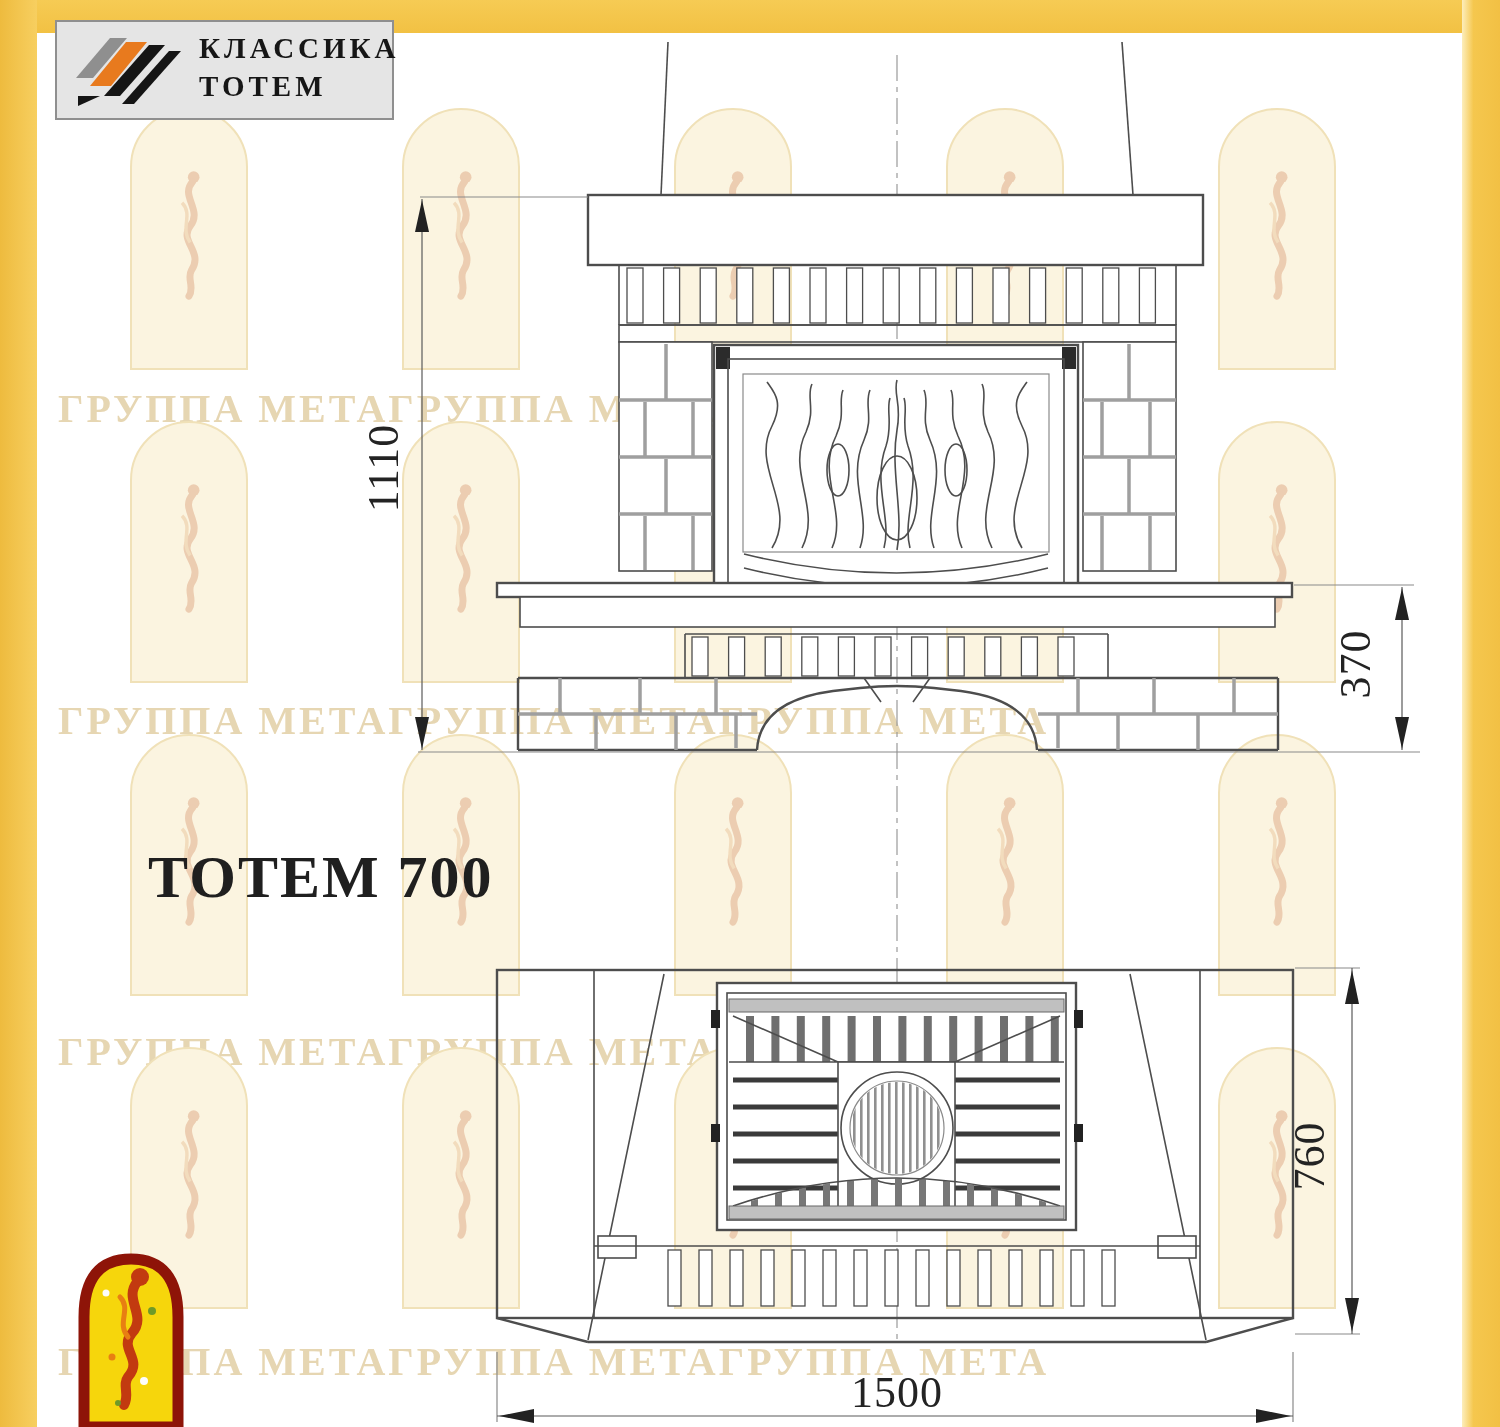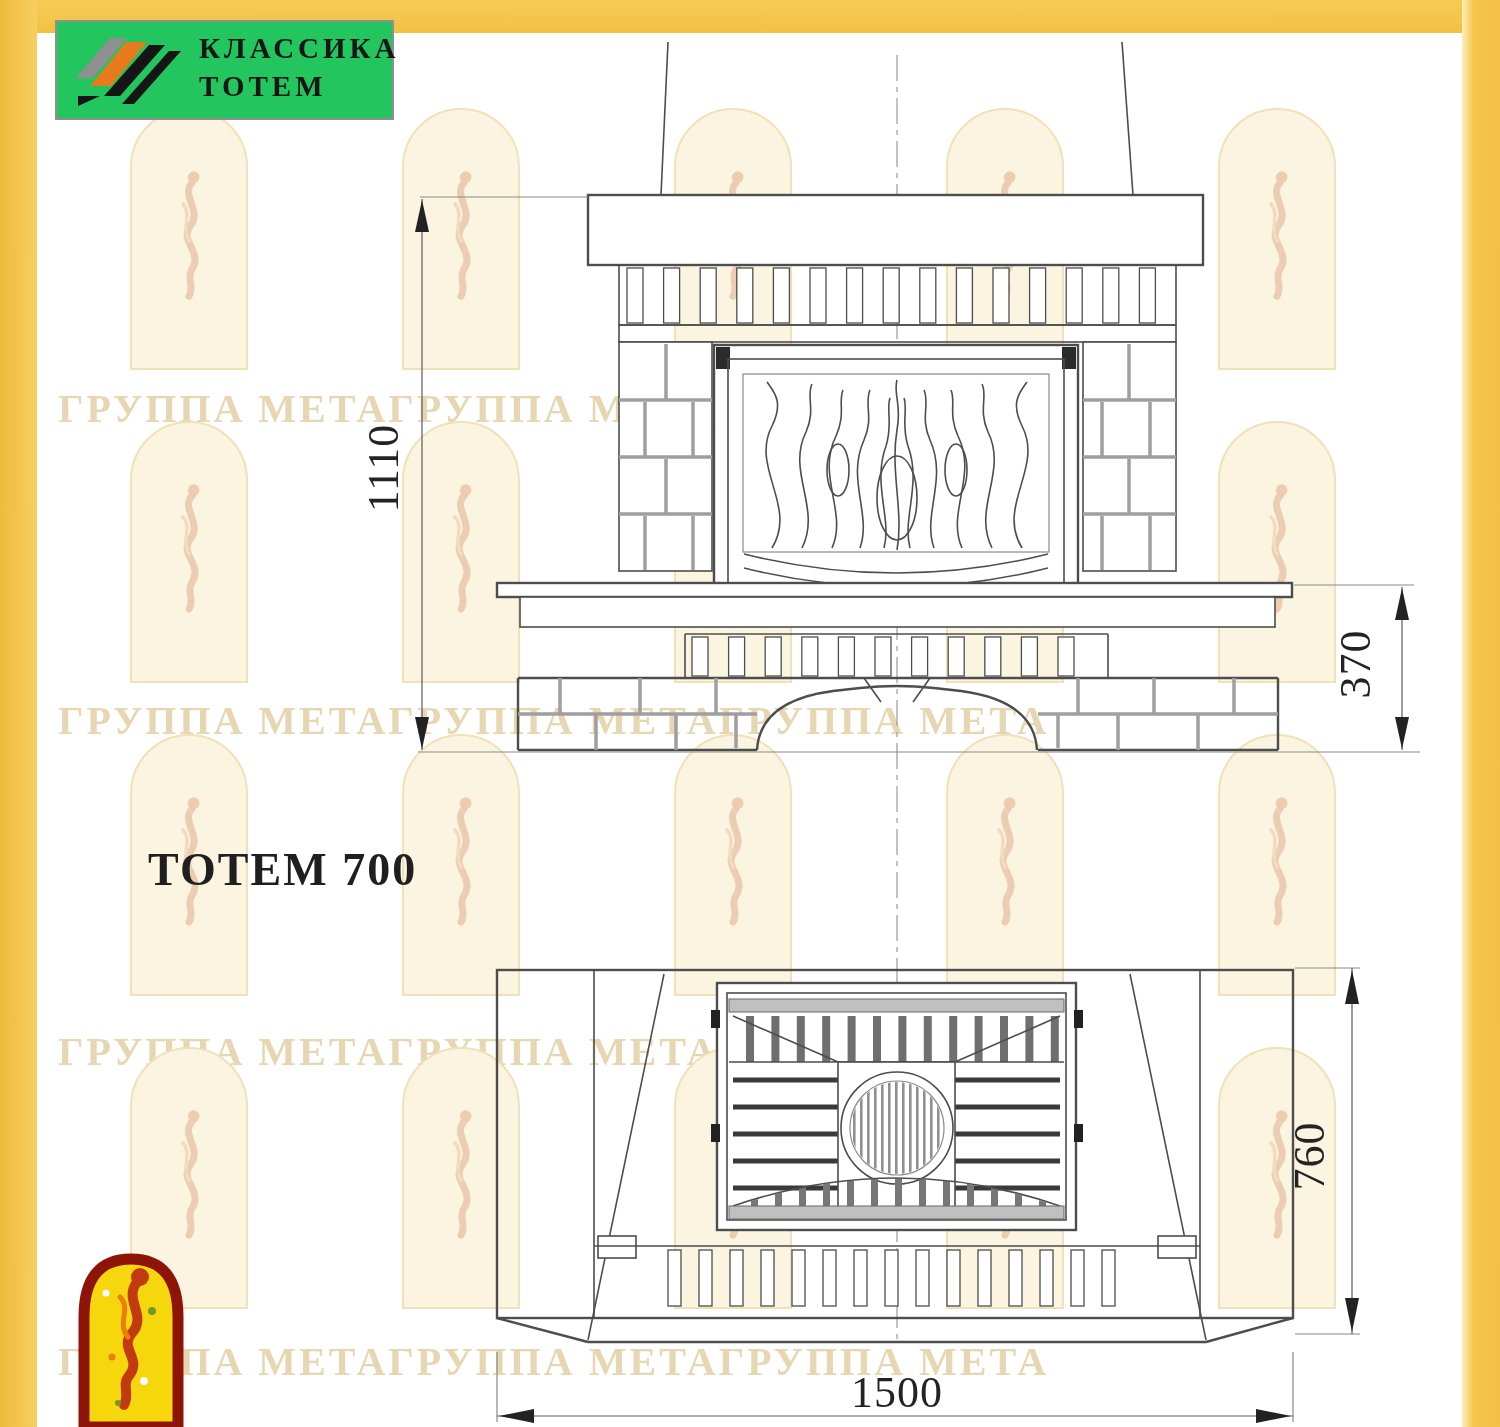--- a/index.html
+++ b/index.html
@@ -25,28 +25,28 @@
   .ln{stroke:#4d4d4d;fill:none;stroke-width:1.6px;}
   .ln2{stroke:#4d4d4d;fill:none;stroke-width:2.4px;}
   .thin{stroke:#8a8a8a;fill:none;stroke-width:1.2px;}
   .joint{stroke:#9f9f9f;fill:none;stroke-width:3.5px;}
   .fillw{fill:#ffffff;}
   .dimline{stroke:#5a5a5a;fill:none;stroke-width:1.2px;}
   .dimarrow{fill:#222222;stroke:none;}
   .dimtext{font-family:"Liberation Serif",serif;font-size:44px;fill:#232323;letter-spacing:1px;}
   .dash{stroke:#9a9a9a;stroke-width:1.2px;fill:none;stroke-dasharray:26 6 5 6;}
   
-  #logo-box{position:absolute;left:55px;top:20px;width:335px;height:96px;background:#22c55e;
+  #logo-box{position:absolute;left:55px;top:20px;width:335px;height:96px;background:#e5e5e5;
             border:2px solid #8f8f8f;z-index:5;}
   #logo-box svg{position:absolute;left:8px;top:6px;}
   .logo-line{position:absolute;left:142px;font-weight:bold;font-size:29px;letter-spacing:4px;
              color:#161616;font-family:"Liberation Serif",serif;}
   #logo-line1{top:10px;}
   #logo-line2{top:48px;}
-  #model-title{position:absolute;left:148px;top:843px;font-weight:bold;font-size:46px;
+  #model-title{position:absolute;left:148px;top:843px;font-weight:bold;font-size:60px;
                letter-spacing:2px;color:#1f1f1f;z-index:3;}
   #emblem{position:absolute;left:78px;top:1253px;z-index:5;}
 </style>
 </head>
 <body>
 
 <div id="canvas">
 
   <div id="watermark">
     <div class="wm-text" style="top:385px">ГРУППА МЕТАГРУППА МЕТАГРУППА МЕТА</div>

